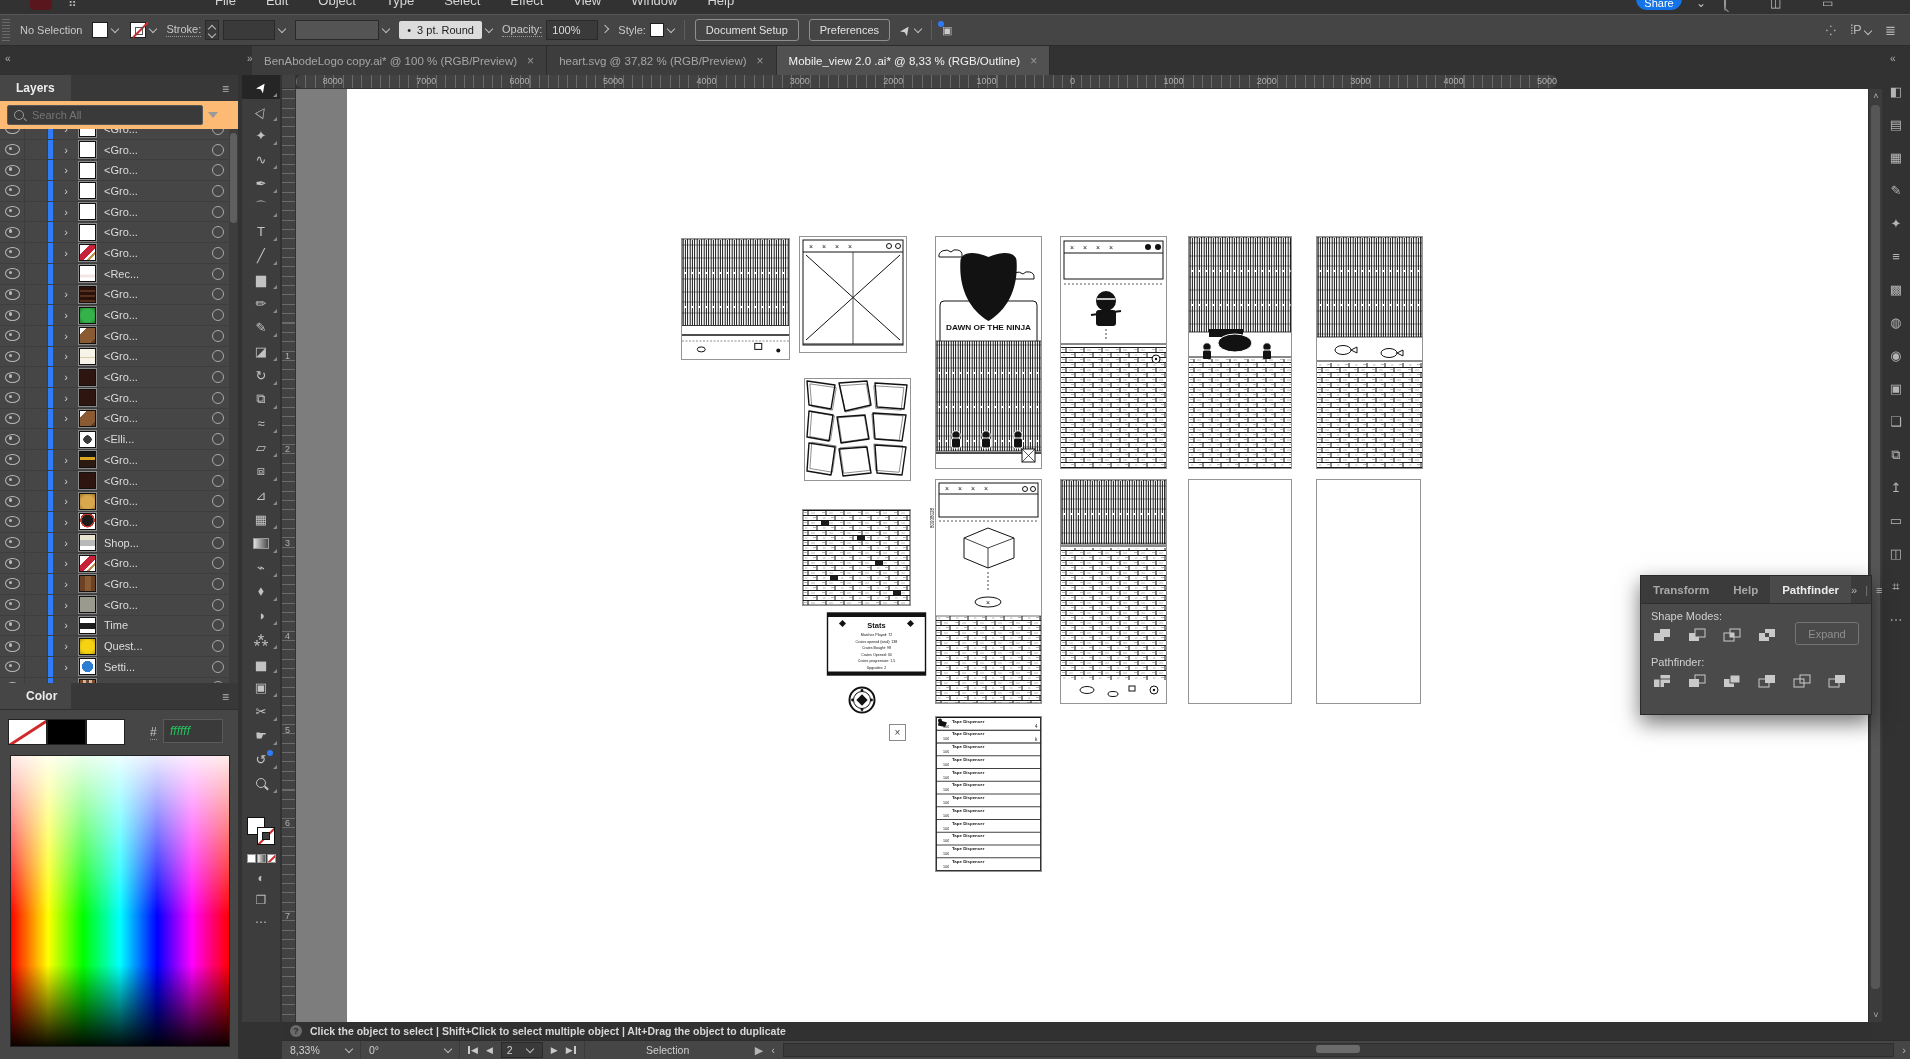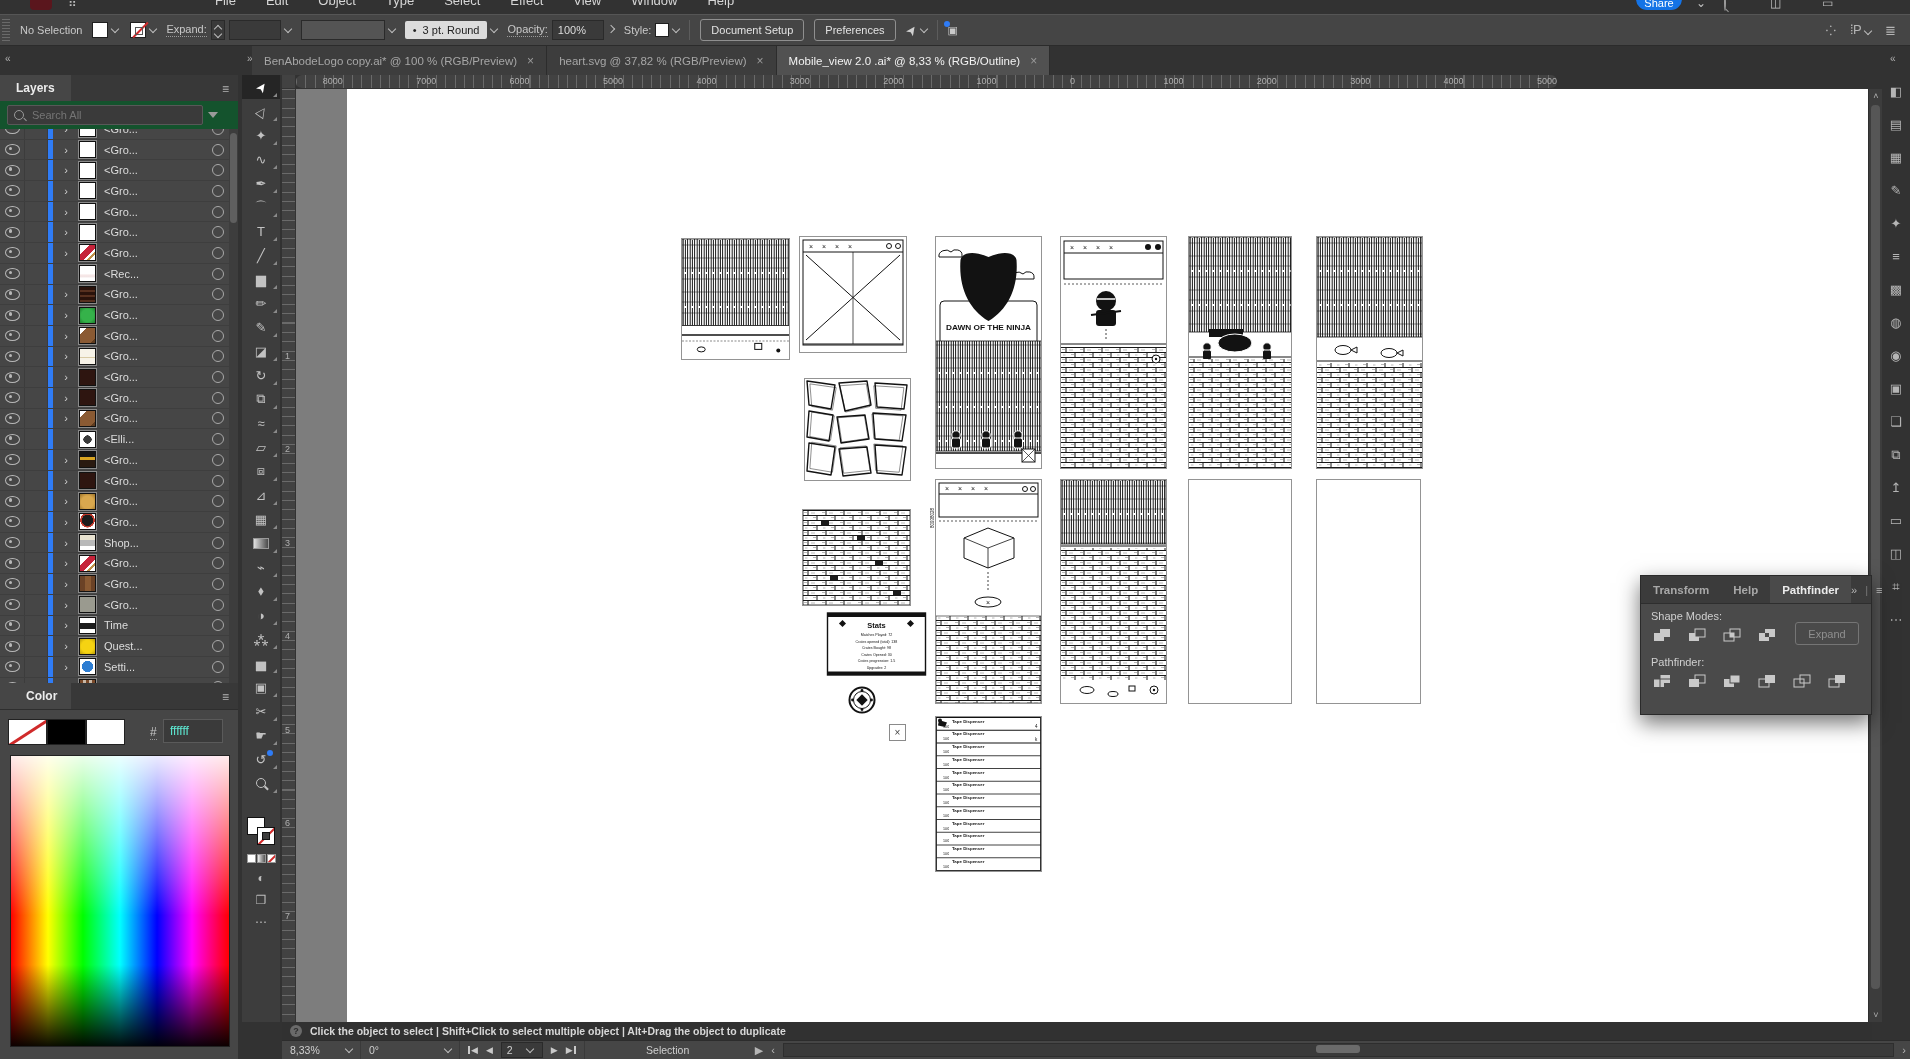--- a/index.html
+++ b/index.html
@@ -42,21 +42,21 @@
   .collapse-arrows{position:absolute;top:7px;color:#b0b0b0;font-size:10px;}
   .tabs{position:absolute;left:252px;top:0;height:29px;display:flex;}
   .tab{display:flex;align-items:center;gap:10px;padding:0 12px;font-size:11.5px;color:#a6a6a6;background:#3d3d3d;border-right:1px solid #2c2c2c;max-width:400px;}
   .tab.active{background:#515151;color:#f2f2f2;}
   .tab .x{color:#9a9a9a;font-size:12px;}
   
   .panelcol{position:absolute;left:0;top:75px;width:238px;bottom:0;background:#3a3a3a;}
   .ptabstrip{position:absolute;left:0;width:238px;height:26px;background:#383838;border-bottom:5px solid #ef4444;}
   .ptab{position:absolute;left:0;top:0;height:26px;padding:0 16px;background:#464646;color:#ececec;font-size:12px;font-weight:bold;display:flex;align-items:center;}
   .pmenu{position:absolute;right:8px;top:7px;color:#b5b5b5;font-size:12px;letter-spacing:1px;}
-  .searchrow{position:absolute;left:0;top:26px;width:238px;height:28px;background:#14532d;display:flex;align-items:center;}
+  .searchrow{position:absolute;left:0;top:26px;width:238px;height:28px;background:#fdba74;display:flex;align-items:center;}
   .searchbox{margin-left:7px;width:196px;height:20px;background:#3a3a3a;border:1px solid #585858;border-radius:2px;display:flex;align-items:center;gap:6px;padding:0 6px;box-sizing:border-box;}
   .searchbox input{background:transparent;border:none;outline:none;color:#9a9a9a;font-size:11px;width:140px;font-family:"Liberation Sans",sans-serif;}
   .lens{width:8px;height:8px;border:1.4px solid #9a9a9a;border-radius:50%;position:relative;flex:none;}
   .lens:after{content:"";position:absolute;width:4px;height:1.4px;background:#9a9a9a;right:-3.5px;bottom:-1px;transform:rotate(45deg);}
   .funnel{margin-left:5px;width:0;height:0;border-left:5px solid transparent;border-right:5px solid transparent;border-top:6px solid #9a9a9a;}
   .layerslist{position:absolute;left:0;top:54px;width:238px;height:600px;background:#464646;overflow:hidden;}
   .lrow{position:relative;height:20.7px;display:flex;align-items:center;border-bottom:1px solid #3e3e3e;box-sizing:border-box;background:#464646;}
   .lrow.sel{background:#56656f;}
   .lrow.sel:after{content:"";position:absolute;right:10px;top:0;width:0;height:0;border-top:7px solid #e8e8e8;border-left:7px solid transparent;}
   .eyecell{width:24px;display:flex;justify-content:center;border-right:1px solid #3c3c3c;align-self:stretch;align-items:center;}
@@ -101,21 +101,21 @@
   
   .colorpanel{position:absolute;left:0;top:683px;width:238px;bottom:0;background:#464646;}
   .cp-tabstrip{position:absolute;left:0;top:0;width:238px;height:26px;background:#383838;border-bottom:1px solid #2e2e2e;}
   .cp-tab{position:absolute;left:0;height:26px;padding:0 14px 0 26px;background:#464646;color:#ececec;font-size:12px;font-weight:bold;display:flex;align-items:center;}
   .cp-chevs{position:absolute;left:8px;top:7px;display:flex;flex-direction:column;gap:1px;}
   .swrow{position:absolute;left:8px;top:36px;display:flex;}
   .bigswatch{width:39px;height:26px;background:#fff;border:1px solid #222;box-sizing:border-box;position:relative;overflow:hidden;}
   .bigswatch.black{background:#000;}
   .bigswatch.noneS:before{content:"";position:absolute;left:-6px;top:11px;width:52px;height:3px;background:#d02a2a;transform:rotate(-33deg);}
   .hexlbl{position:absolute;left:150px;top:42px;color:#c9c9c9;font-size:12px;border-bottom:1px dotted #999;}
-  .hexfield{position:absolute;left:163px;top:36px;width:60px;height:24px;background:#3a3a3a;border:1px solid #5a5a5a;color:#5eead4;font-size:12px;padding:0 6px;box-sizing:border-box;font-family:"Liberation Sans",sans-serif;}
+  .hexfield{position:absolute;left:163px;top:36px;width:60px;height:24px;background:#3a3a3a;border:1px solid #5a5a5a;color:#22c55e;font-size:12px;padding:0 6px;box-sizing:border-box;font-family:"Liberation Sans",sans-serif;font-style:italic;}
   .spectrum{position:absolute;left:10px;top:72px;width:218px;height:290px;border:1px solid #222;
     background:linear-gradient(180deg,rgba(255,255,255,.92) 0%,rgba(255,255,255,0) 55%,rgba(0,0,0,0) 72%,rgba(0,0,0,.95) 100%),
     linear-gradient(90deg,#f00,#ff0 17%,#0f0 33%,#0ff 50%,#00f 67%,#f0f 83%,#f00);}
   
   .toolbar{position:absolute;left:242px;top:75px;width:38px;height:947px;background:#3d3d3d;}
   .tool{width:38px;height:24px;display:flex;align-items:center;justify-content:center;color:#c2c2c2;font-size:13px;position:relative;}
   .tool.active{background:#252525;color:#fff;}
   .tool .corner{position:absolute;right:3px;bottom:2px;width:0;height:0;border-left:4px solid transparent;border-bottom:4px solid #8a8a8a;}
   .glyph-gradient{width:14px;height:9px;background:linear-gradient(90deg,#e0e0e0,#4a4a4a);border:1px solid #999;}
   .glyph-zoom{width:8px;height:8px;border:1.6px solid #c2c2c2;border-radius:50%;position:relative;}
@@ -226,21 +226,21 @@
     <div class="cb-item">
         <span>No Selection</span>
       </div>
     <div class="cb-item">
       <span class="swatch"></span>
         <span class="chev"></span>
       <span class="swatch none" style="margin-left:8px"></span>
         <span class="chev"></span>
     </div>
     <div class="cb-item">
-      <span class="dotted-u">Expand:</span>
+      <span class="dotted-u">Stroke:</span>
       <span class="stepper">
           <span class="chev up"></span>
           <span class="chev"></span>
         </span>
       <span class="field"></span>
       <span class="chev"></span>
     </div>
     <div class="cb-item">
       <span class="field disabled"></span>
       <span class="chev"></span>

